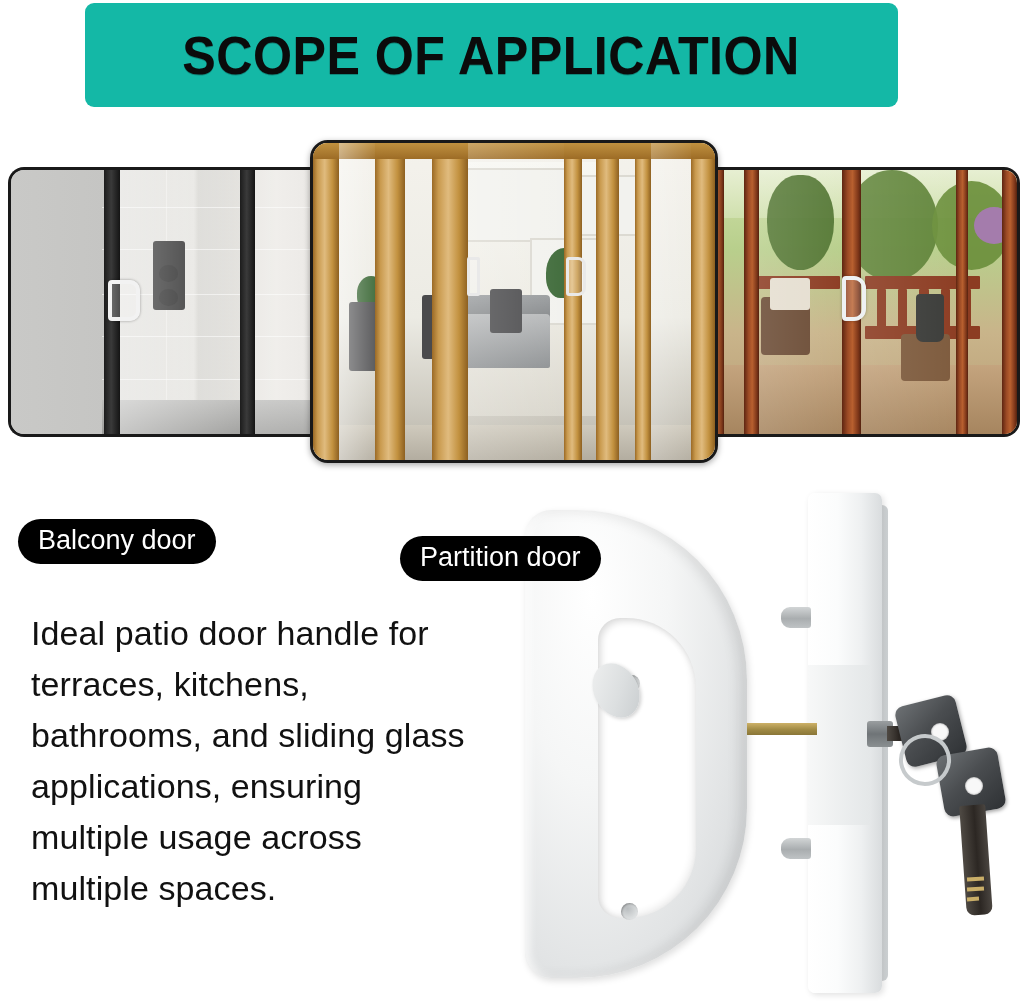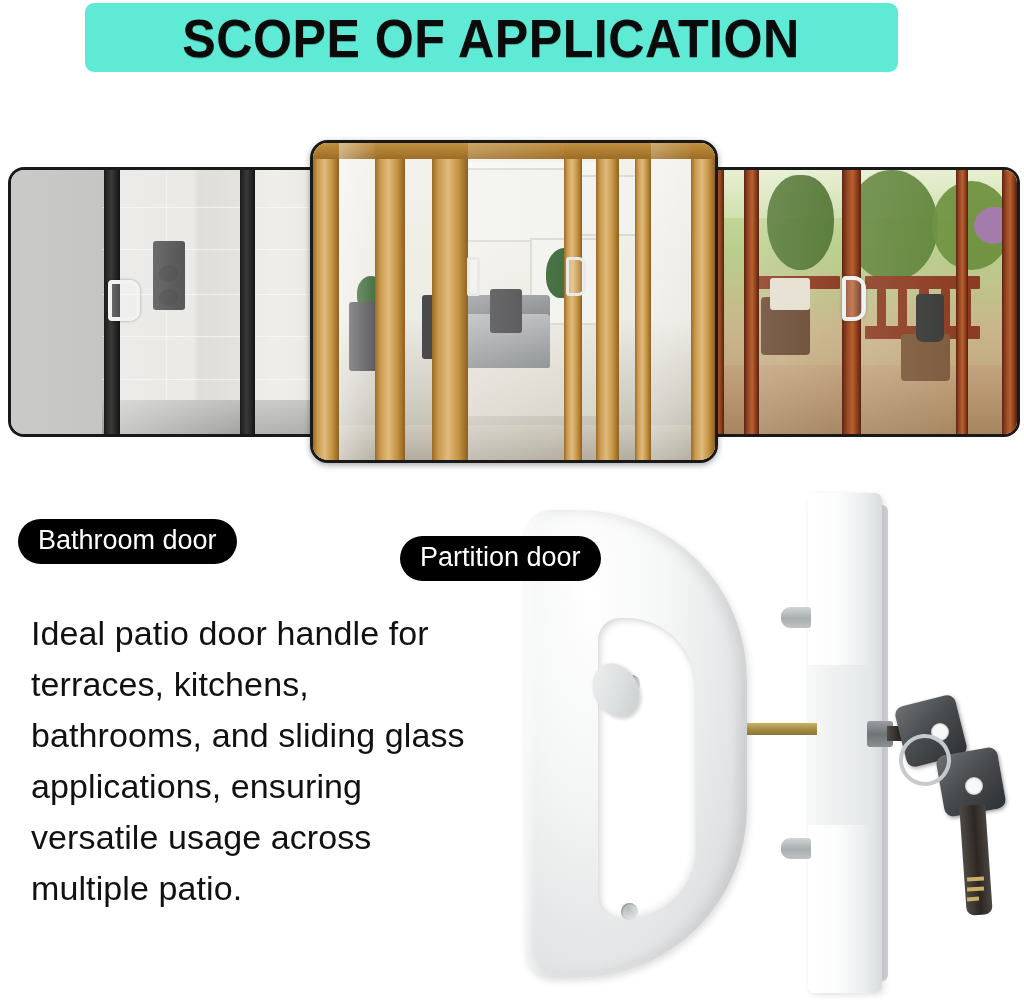--- a/index.html
+++ b/index.html
@@ -16,22 +16,22 @@
     font-family: "Liberation Sans", sans-serif;
     -webkit-font-smoothing: antialiased;
   }
 
   
   #title-banner {
     position: absolute;
     left: 85px;
     top: 3px;
     width: 813px;
-    height: 69px;
-    background: #5eead4;
+    height: 104px;
+    background: #14b8a6;
     border-radius: 9px;
     display: flex;
     align-items: center;
     justify-content: center;
   }
   #title-text {
     font-family: "Liberation Sans Narrow", "Liberation Sans", sans-serif;
     font-weight: bold;
     font-size: 54px;
     letter-spacing: 0.5px;
@@ -485,25 +485,25 @@
       <div class="redwood" style="left:10.5%;width:5%"></div>
       <div class="redwood" style="left:42.5%;width:6.5%"></div>
       <div class="redwood" style="left:80%;width:4%"></div>
       <div class="redwood" style="left:95%;width:5%"></div>
       <div class="glassglare" style="left:15.5%;width:27%;opacity:.32"></div>
       <div class="glassglare" style="left:49%;width:31%;opacity:.26"></div>
       <div class="balc-handle" style="left:42.5%;top:40%;width:5.5%;height:14%"></div>
     </div>
   </div>
 
-  <div class="label-pill" id="label-bathroom">Bathroom door</div>
+  <div class="label-pill" id="label-bathroom">Balcony door</div>
   <div class="label-pill" id="label-partition">Partition door</div>
 </div>
 
-<div id="description">Ideal patio door handle for terraces, kitchens, bathrooms, and sliding glass applications, ensuring versatile usage across multiple patio.</div>
+<div id="description">Ideal patio door handle for terraces, kitchens, bathrooms, and sliding glass applications, ensuring multiple usage across multiple spaces.</div>
 
 <div id="product">
 
   <div id="backplate-lip"></div>
   <div id="backplate"></div>
   <div id="backplate-waist"></div>
   <div class="post" id="post-top"></div>
   <div class="post" id="post-bottom"></div>
   <div id="spindle"></div>
   <div id="cylinder"></div>

